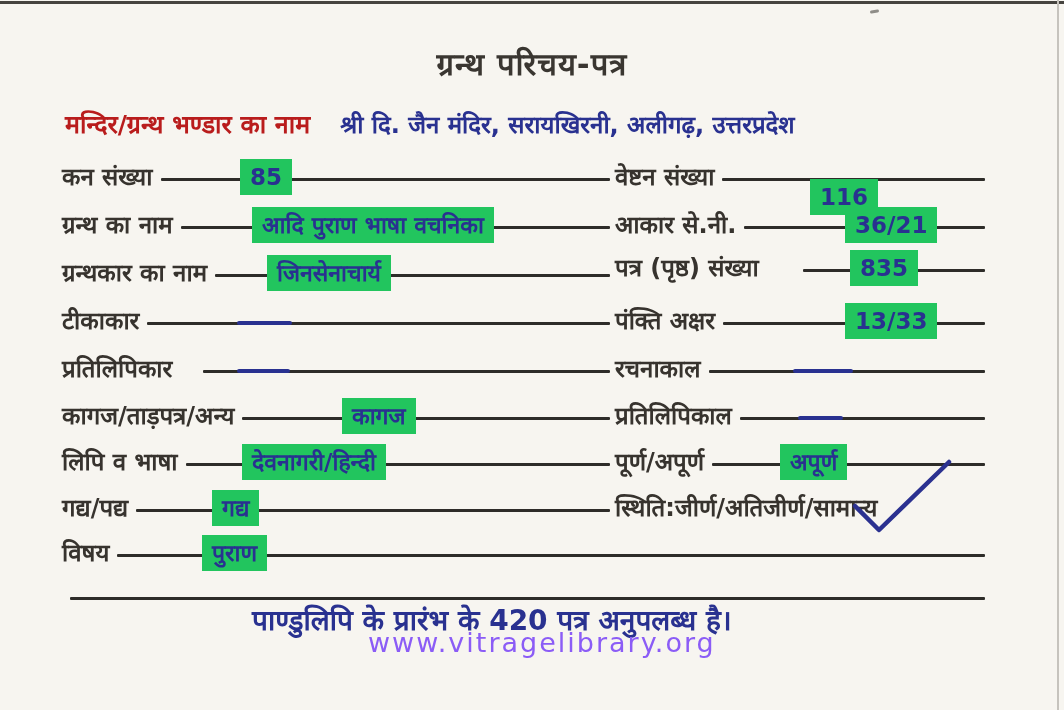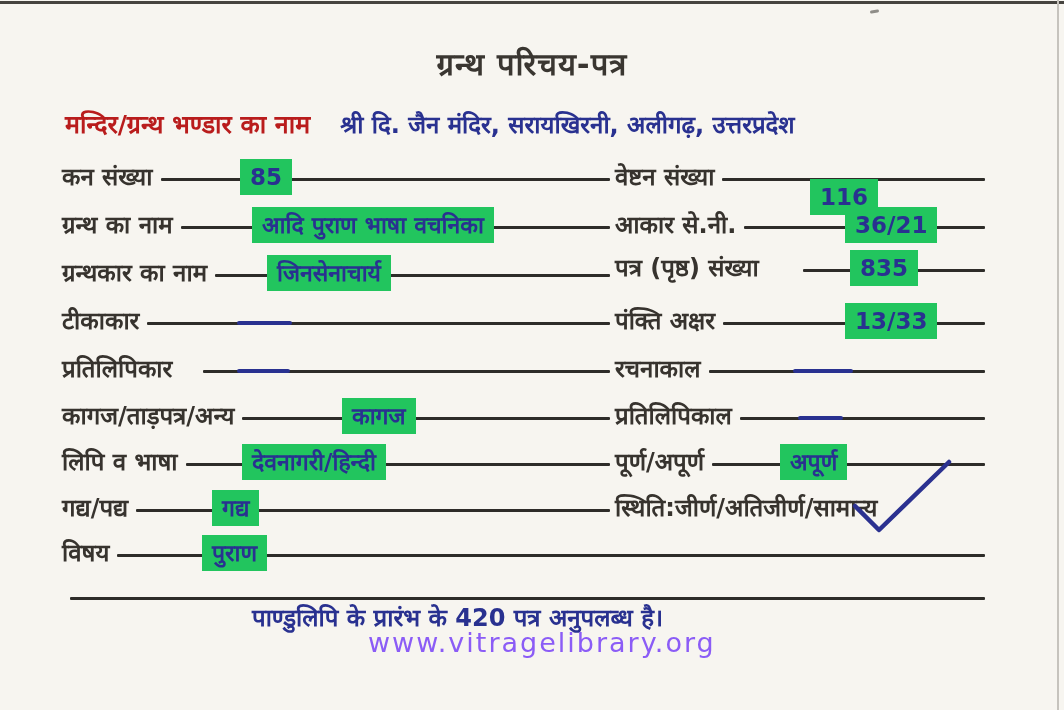--- a/index.html
+++ b/index.html
@@ -22,21 +22,21 @@
   .header-row .lbl{font-size:25px;font-weight:700;color:#b91c1c;white-space:nowrap;}
   .header-row .val{font-size:24px;font-weight:700;color:#293190;white-space:nowrap;}
   .frow{position:absolute;height:40px;display:flex;align-items:flex-start;}
   .frow .lbl{font-size:24px;font-weight:600;color:#37332e;white-space:nowrap;line-height:36px;}
   .frow .line{flex:1;height:3px;background:#2e2c29;margin-top:19px;margin-left:8px;border-radius:1px;min-width:10px;}
   .frow .val{
     position:absolute;top:0;line-height:36px;font-size:23px;font-weight:700;
     color:#293190;background:#22c55e;padding:0 10px;white-space:nowrap;
   }
   .frow .dash{position:absolute;top:18px;height:4px;background:#293190;border-radius:2px;}
-  .frow .below-val{position:absolute;font-size:24px;font-weight:700;color:#293190;white-space:nowrap;}
+  .frow .below-val{position:absolute;font-size:28px;font-weight:700;color:#293190;white-space:nowrap;}
   .checked-wrap{position:relative;}
   svg.check{position:absolute;overflow:visible;pointer-events:none;}
   .watermark{
     position:absolute;left:368px;top:627px;
     font-size:27px;color:#8b5cf6;letter-spacing:2px;white-space:nowrap;
   }
 </style>
 </head>
 <body>
 

